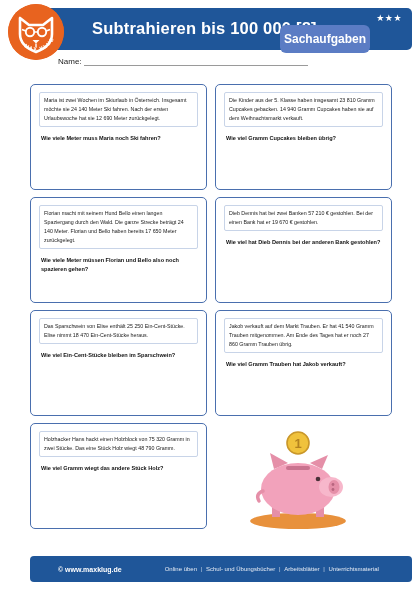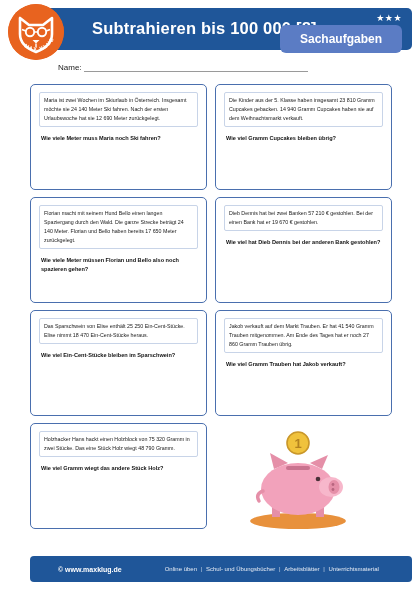--- a/index.html
+++ b/index.html
@@ -49,21 +49,21 @@
     letter-spacing: 0.5px;
   }
   .subject-pill {
     position: absolute;
     left: 280px;
     top: 25px;
     background: #5b7cc4;
     color: #ffffff;
     font-size: 12px;
     font-weight: bold;
-    padding: 7px 20px;
+    padding: 7px 4px;
     border-radius: 6px;
     white-space: nowrap;
   }
 
   
   .logo {
     position: absolute;
     left: 8px;
     top: 4px;
     width: 56px;
@@ -71,21 +71,21 @@
     border-radius: 50%;
     background: #e8631f;
     overflow: hidden;
   }
   .logo svg { display: block; }
 
   
   .name-row {
     position: absolute;
     left: 58px;
-    top: 62px;
+    top: 56px;
     width: 250px;
     display: flex;
     align-items: flex-end;
     gap: 2px;
   }
   .name-label {
     font-size: 8px;
     color: #222222;
     font-weight: normal;
   }

